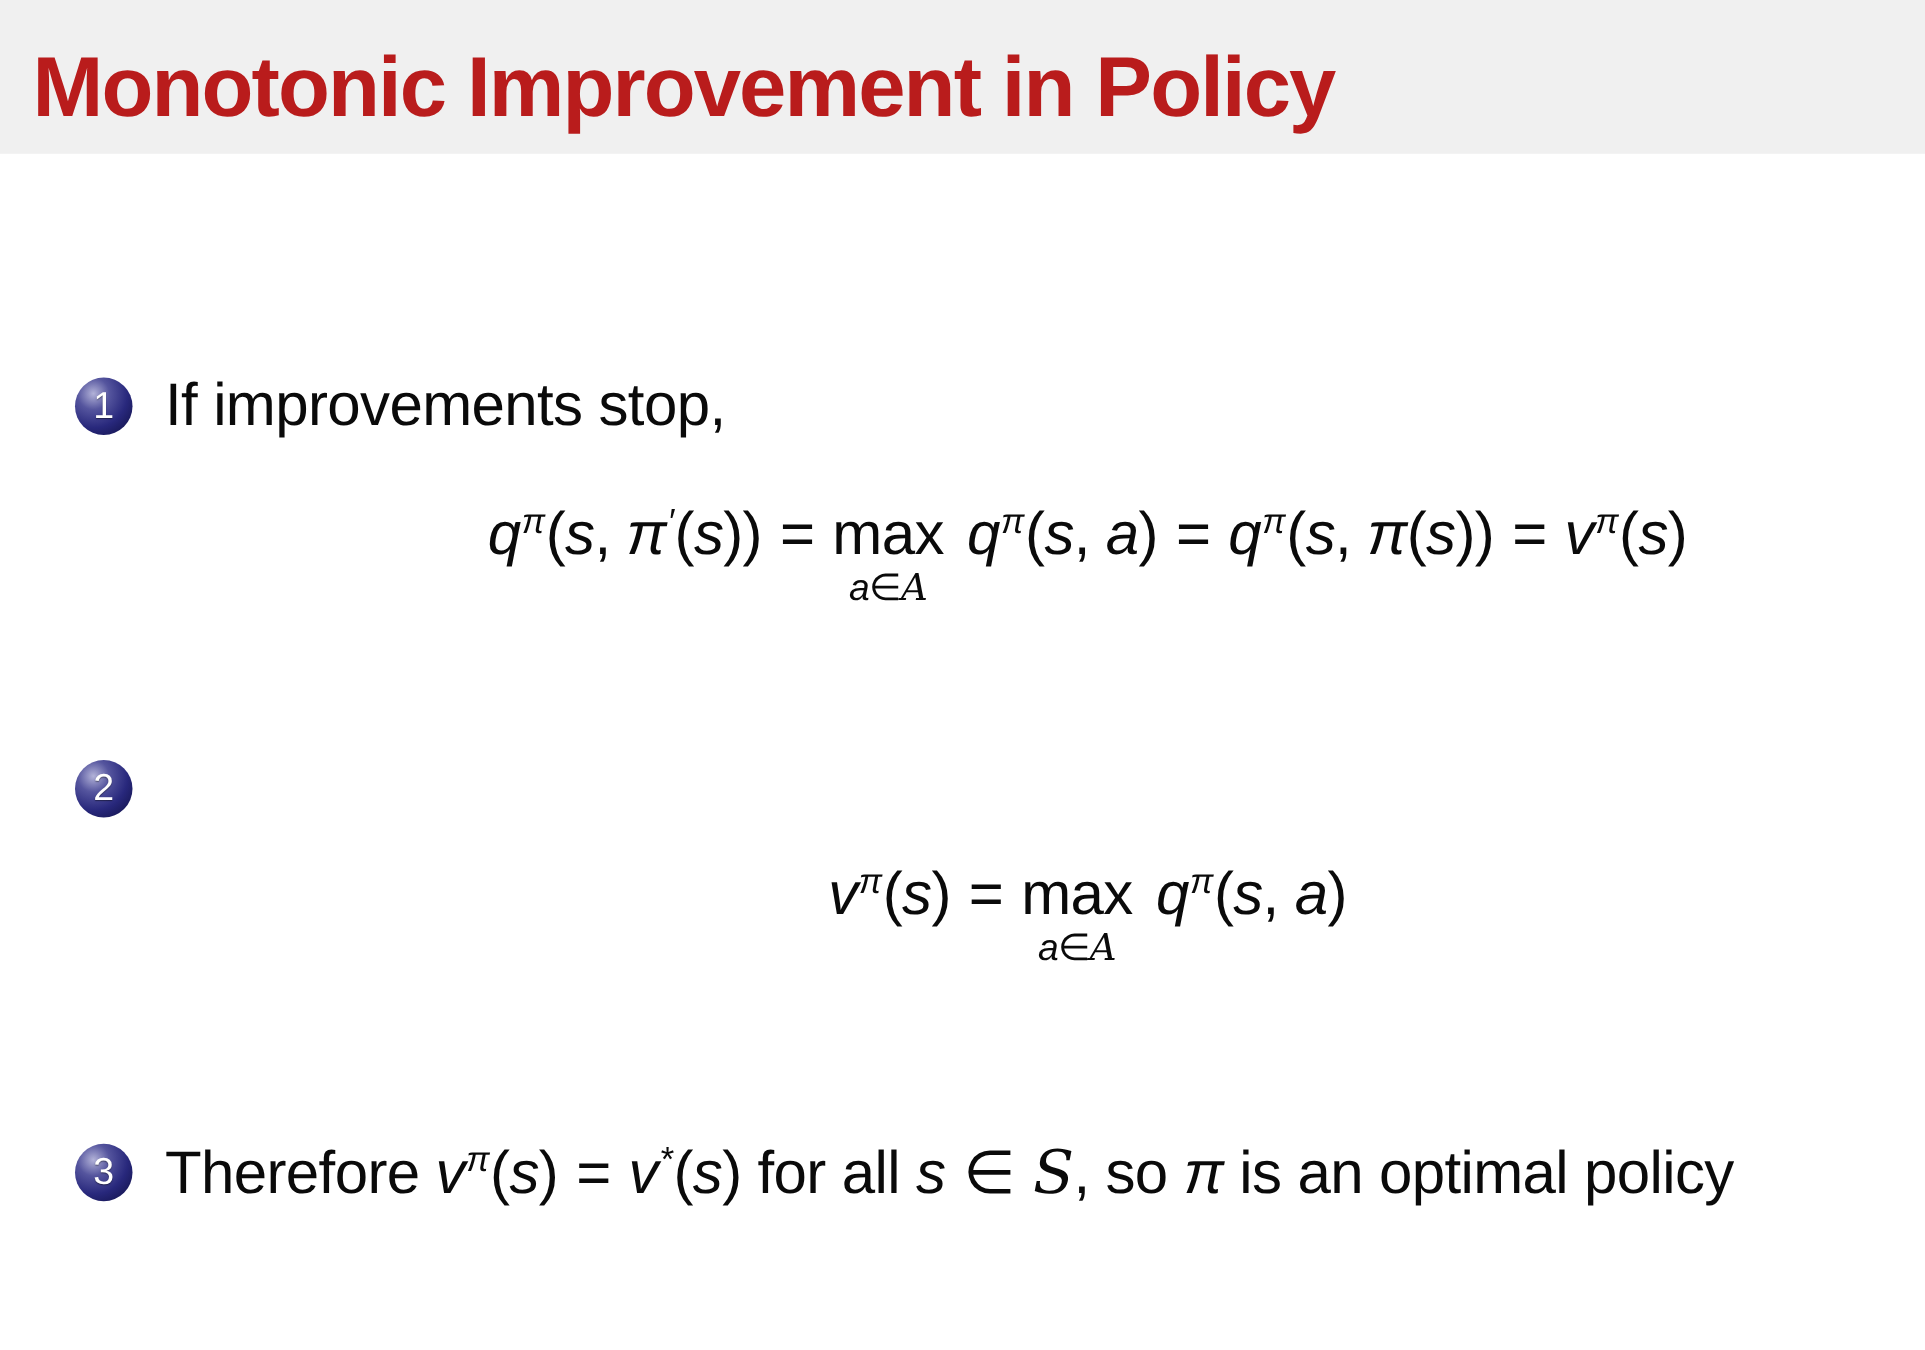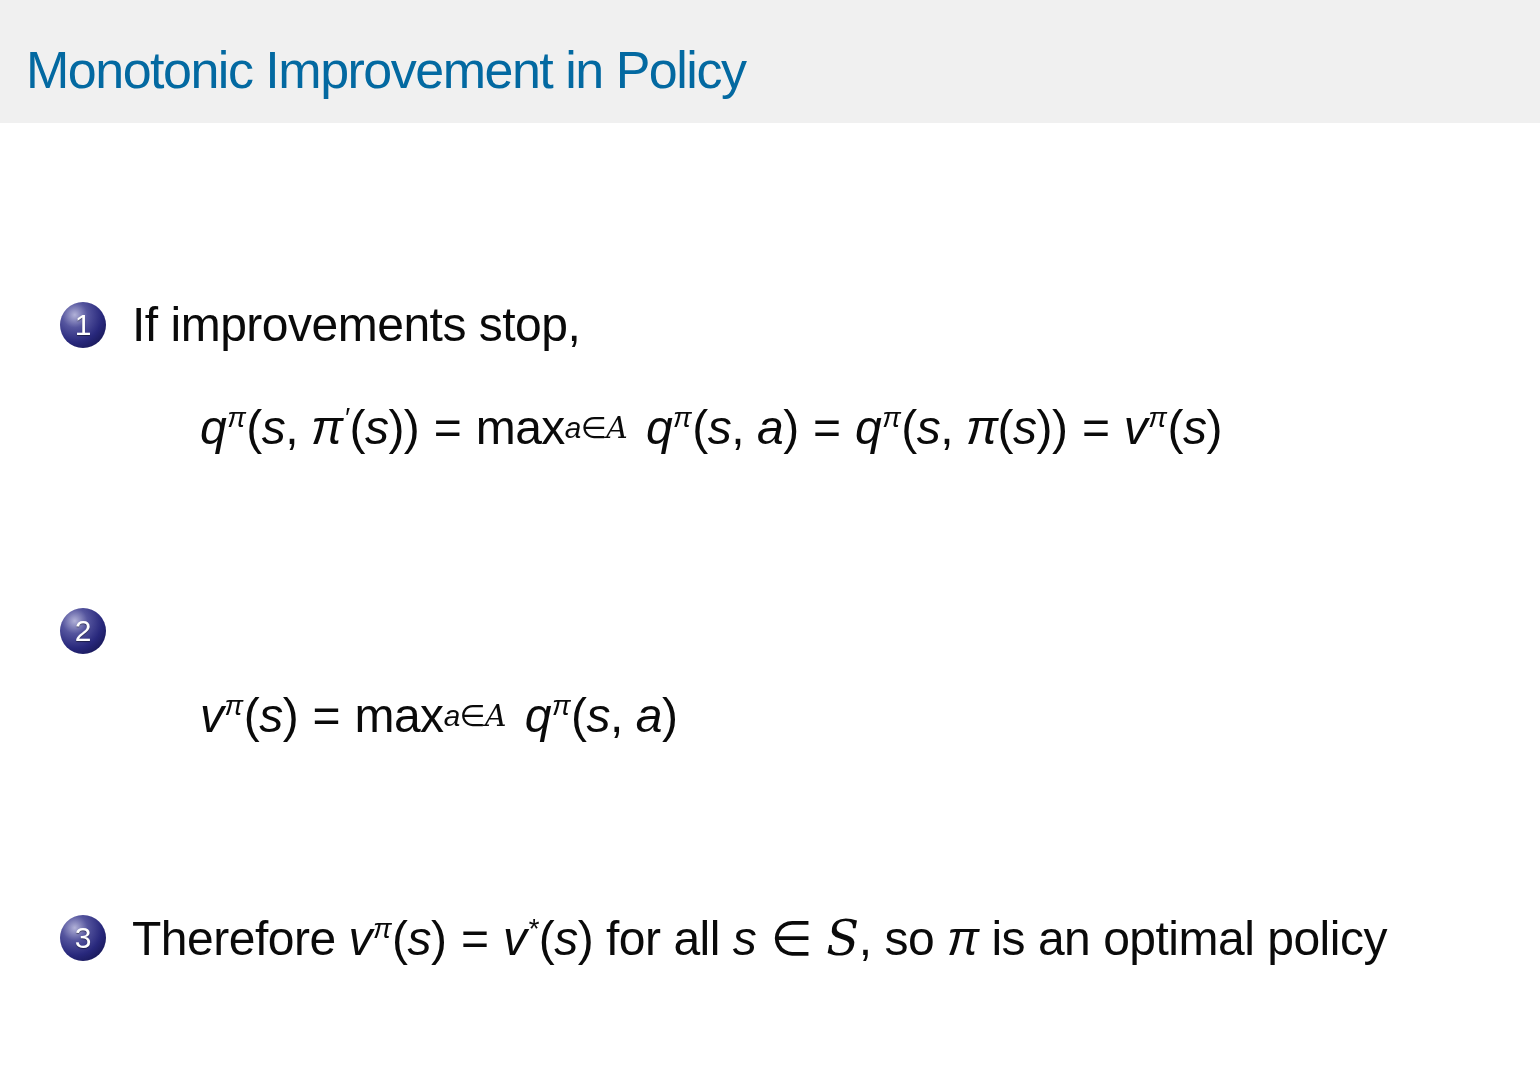--- a/index.html
+++ b/index.html
@@ -12,24 +12,24 @@
     color:#0a0a0a;
   }
   .titlebar{
     position:absolute;top:0;left:0;width:100%;height:123px;
     background:#f0f0f0;
     display:flex;align-items:center;
   }
   .title{
     margin:0;
     padding:16px 0 0 26px;
-    font-size:52px;
-    font-weight:400;
+    font-size:68px;
+    font-weight:700;
     letter-spacing:-1.5px;
-    color:#0369a1;
+    color:#b91c1c;
     white-space:nowrap;
   }
   .bullet-row{
     position:absolute;left:60px;right:10px;
     display:flex;align-items:center;gap:26px;
     white-space:nowrap;
   }
   .ball{
     flex:0 0 auto;
     width:46px;height:46px;border-radius:50%;
@@ -40,36 +40,37 @@
     text-shadow:0 1px 1px rgba(0,0,0,.45);
   }
   .btext{
     font-size:48px;
     letter-spacing:-0.5px;
     white-space:nowrap;
   }
   .formula-row{
     position:absolute;left:0;width:100%;
     box-sizing:border-box;padding-left:200px;
+    text-align:center;
     font-size:48px;
     letter-spacing:-0.5px;
   }
   .formula{display:inline-block;white-space:nowrap;}
   
   .mi{font-style:italic;}
   .rm{font-style:normal;white-space:pre;margin-top:11px;}
   .mrel{font-style:normal;white-space:pre;padding:0 0.30em;}
   .mcal{font-family:"DejaVu Serif",serif;font-style:italic;}
   sup.msup{
     font-size:58%;font-style:italic;line-height:0;
     vertical-align:baseline;position:relative;top:-0.62em;
     margin:0 1px;
   }
   .maxop{
-    display:inline-flex;flex-direction:row;align-items:center;
+    display:inline-flex;flex-direction:column;align-items:center;
     margin-right:0.12em;
   }
   .maxtop{line-height:1.05;font-style:normal;}
   .maxbot{font-size:62%;line-height:1.2;display:inline-block;white-space:nowrap;}
 </style>
 </head>
 <body>
 
 <div class="slide">
 

